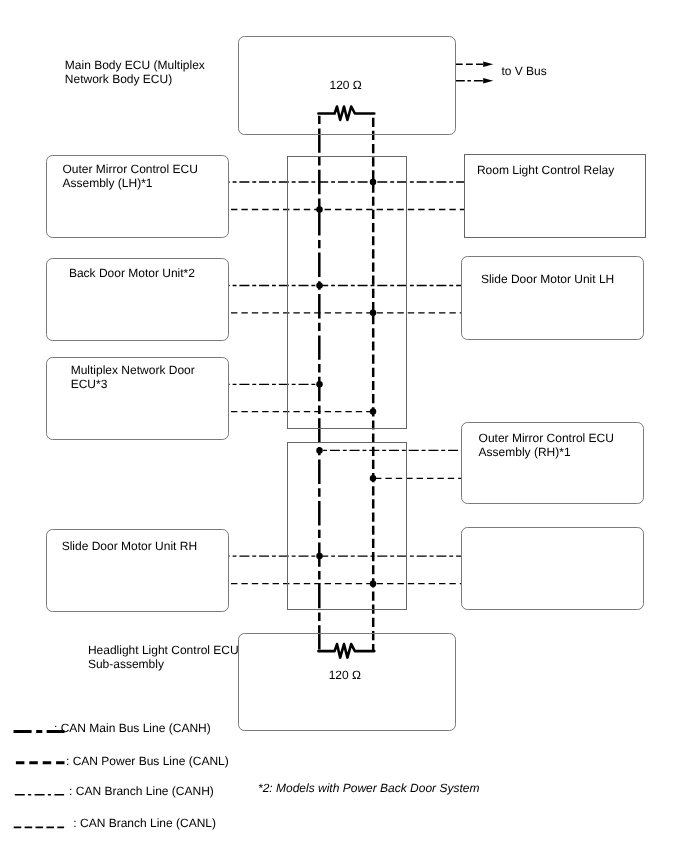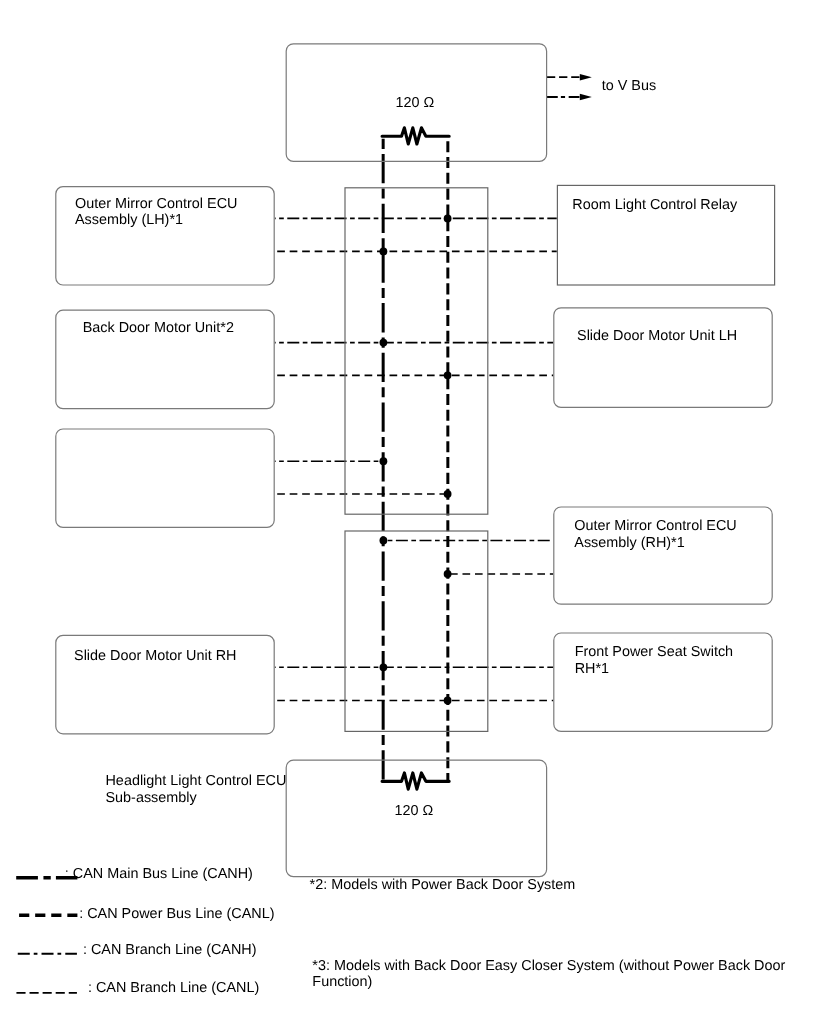--- a/index.html
+++ b/index.html
@@ -99,39 +99,39 @@
   <div class="box rbox" style="left:238.0px;top:632.5px;width:217.8px;height:98.6px;"></div>
 
   <div class="box sbox" style="left:463.6px;top:153.6px;width:182.2px;height:84.0px;"></div>
   <div class="box rbox" style="left:461.0px;top:255.8px;width:182.6px;height:84.2px;"></div>
   <div class="box rbox" style="left:461.0px;top:421.8px;width:182.6px;height:82.0px;"></div>
   <div class="box rbox" style="left:461.0px;top:526.8px;width:182.6px;height:82.8px;"></div>
 
   <div class="box sbox" style="left:286.9px;top:155.8px;width:120px;height:273.5px;"></div>
   <div class="box sbox" style="left:286.9px;top:441.6px;width:120px;height:168.2px;"></div>
 
+  <div class="lbl" style="left:64.8px;top:59.2px;">Main Body ECU (Multiplex
+Network Body ECU)</div>
   <div class="lbl" style="left:62.5px;top:162.9px;">Outer Mirror Control ECU
 Assembly (LH)*1</div>
   <div class="lbl" style="left:68.9px;top:267.0px;">Back Door Motor Unit*2</div>
+  <div class="lbl" style="left:70.7px;top:364.0px;">Multiplex Network Door
+ECU*3</div>
   <div class="lbl" style="left:61.7px;top:540.1px;">Slide Door Motor Unit RH</div>
   <div class="lbl" style="left:59.9px;top:644.0px;margin-left:28px;">Headlight Light Control ECU
 Sub-assembly</div>
 
   <div class="lbl" style="left:476.9px;top:163.9px;">Room Light Control Relay</div>
   <div class="lbl" style="left:480.9px;top:273.0px;text-align:right;">Slide Door Motor Unit LH</div>
   <div class="lbl" style="left:478.6px;top:432.2px;">Outer Mirror Control ECU
 Assembly (RH)*1</div>
-  <div class="lbl" style="left:478.9px;top:537.0px;">Front Power Seat Switch
-RH*1</div>
 
   <div class="lbl" style="left:329.5px;top:78.8px;">120 Ω</div>
   <div class="lbl" style="left:328.7px;top:668.6px;">120 Ω</div>
   <div class="lbl" style="left:501.4px;top:64.9px;">to V Bus</div>
 
   <div class="legend-text" style="left:54px;top:721.8px;">: CAN Main Bus Line (CANH)</div>
   <div class="legend-text" style="left:66.0px;top:755.1px;">: CAN Power Bus Line (CANL)</div>
   <div class="legend-text" style="left:69.1px;top:785.2px;">: CAN Branch Line (CANH)</div>
   <div class="legend-text" style="left:73.3px;top:817.4px;">: CAN Branch Line (CANL)</div>
 
-  <div class="note" style="left:258.0px;top:730px;">*2: Models with Power Back Door System</div>
-  <div class="note" style="left:260.3px;top:796.9px;white-space:pre-line;">*3: Models with Back Door Easy Closer System (without Power Back Door
-Function)</div>
+  <div class="note" style="left:258.0px;top:781px;font-style:italic;">*2: Models with Power Back Door System</div>
 </div>
 
 </body></html>

